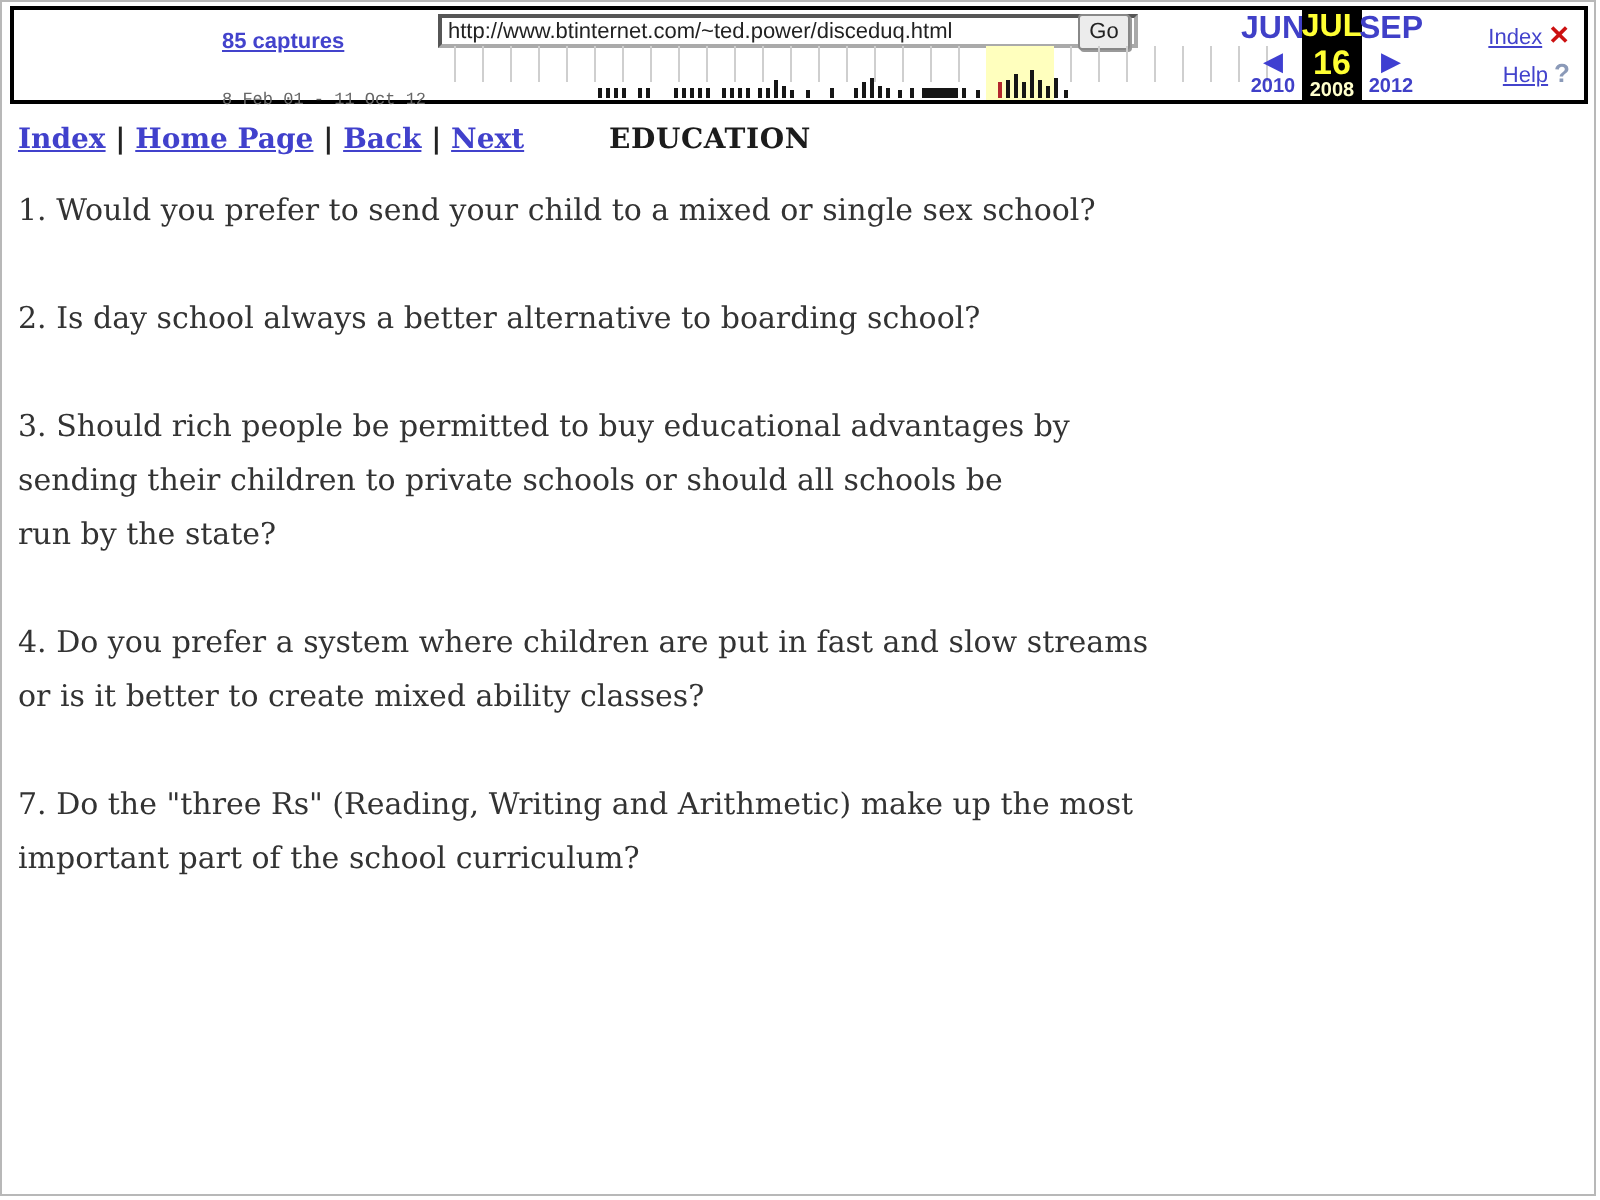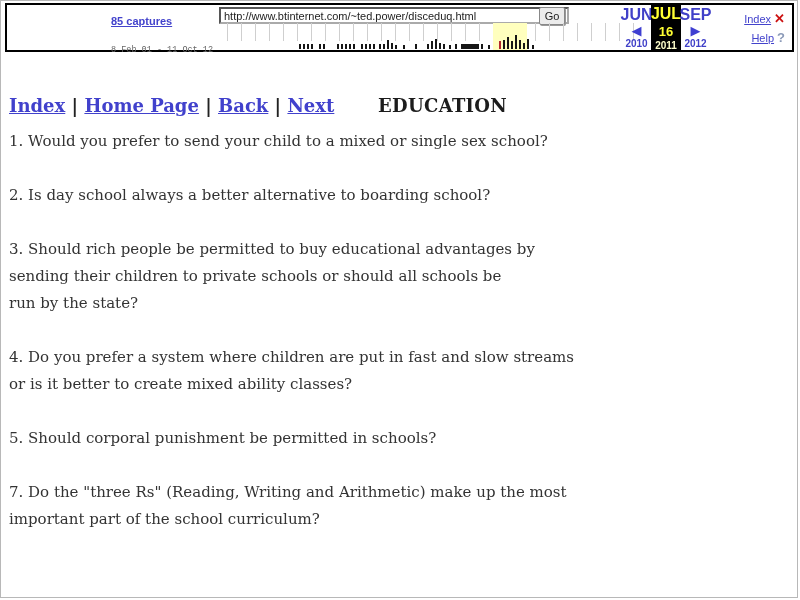--- a/index.html
+++ b/index.html
@@ -38,32 +38,32 @@
 
   .wb-cal { position:absolute; right:82px; top:-2px; height:49px; display:flex; }
   .cal-col { width:29px; display:flex; flex-direction:column; justify-content:space-between;
              align-items:center; padding:3px 0 3px; }
   .cal-col .cal-month { font-size:16px; font-weight:bold; color:#4040c8; cursor:pointer; }
   .cal-col .cal-year  { font-size:10px;  font-weight:bold; color:#4040c8; cursor:pointer; }
   .cal-arrow { font-size:13px; color:#3f3fd1; line-height:12px; cursor:pointer; }
   .cal-col.current { background:#000; width:30px; cursor:default;justify-content:center; }
   .cal-col.current .cal-month, .cal-col.current .cal-year { color:#ffff33; cursor:default; }
   .cal-col.current .cal-year { color:#ffffcc; }
-  .cal-day { font-size:13px; font-weight:bold; color:#ffff33; line-height:17px; }
+  .cal-day { font-size:17px; font-weight:bold; color:#ffff33; line-height:17px; }
 
   .wb-close { position:absolute; right:7px; top:4px; }
   .wb-help  { position:absolute; right:7px; bottom:4px; }
   .wb-close a, .wb-help a { font-size:11px; color:#4343cc; text-decoration:underline; cursor:pointer; }
   .wb-close .x { color:#cc1111; font-weight:bold; font-size:13px; margin-left:3px; cursor:pointer; }
   .wb-help .q { color:#8b9ab8; font-weight:bold; font-size:13px; margin-left:3px; cursor:pointer; }
 
   
   .content { position:absolute; left:0; top:51px; right:0; bottom:0;
              padding:8px 10px 0 8px; font-family:"DejaVu Serif", serif; color:#2e2e2e; }
-  .nav-row { line-height:20px; margin-bottom:10px; font-size:18px;margin-top:36px; }
+  .nav-row { line-height:20px; margin-bottom:10px; font-size:14px; }
   .nav-row a { color:#4141cc; font-weight:bold; text-decoration:underline; cursor:pointer; }
   .nav-row .sep { color:#222; font-weight:bold; }
   .page-title { font-weight:bold; color:#1c1c1c; margin-left:38px; letter-spacing:0.3px; }
   .subtitle { line-height:20px; margin-bottom:10px; font-size:15.5px; font-weight:bold; color:#1c1c1c; }
   .sub-right { margin-left:44px; }
   .question { font-size:15px; line-height:27px; margin:12px 0 27px; white-space:pre-line; color:#333; }
 </style>
 </head>
 <body>
 
@@ -135,21 +135,21 @@
 
     <div class="wb-cal">
       <div class="cal-col">
         <div class="cal-month">JUN</div>
         <div class="cal-arrow">◀</div>
         <div class="cal-year">2010</div>
       </div>
       <div class="cal-col current">
         <div class="cal-month">JUL</div>
         <div class="cal-day">16</div>
-        <div class="cal-year">2011</div>
+        <div class="cal-year">2008</div>
       </div>
       <div class="cal-col">
         <div class="cal-month">SEP</div>
         <div class="cal-arrow">▶</div>
         <div class="cal-year">2012</div>
       </div>
     </div>
 
     <div class="wb-close">
       <a>Index</a><span class="x">✕</span>
@@ -165,19 +165,18 @@
       <span class="page-title">EDUCATION</span>
     </div>
     <div id="questions">
         <p class="question">1. Would you prefer to send your child to a mixed or single sex school?</p>
         <p class="question">2. Is day school always a better alternative to boarding school?</p>
         <p class="question">3. Should rich people be permitted to buy educational advantages by
 sending their children to private schools or should all schools be
 run by the state?</p>
         <p class="question">4. Do you prefer a system where children are put in fast and slow streams
 or is it better to create mixed ability classes?</p>
-        <p class="question">5. Should corporal punishment be permitted in schools?</p>
         <p class="question">7. Do the "three Rs" (Reading, Writing and Arithmetic) make up the most
 important part of the school curriculum?</p>
       </div>
   </div>
 
 </div>
 
 </body></html>

